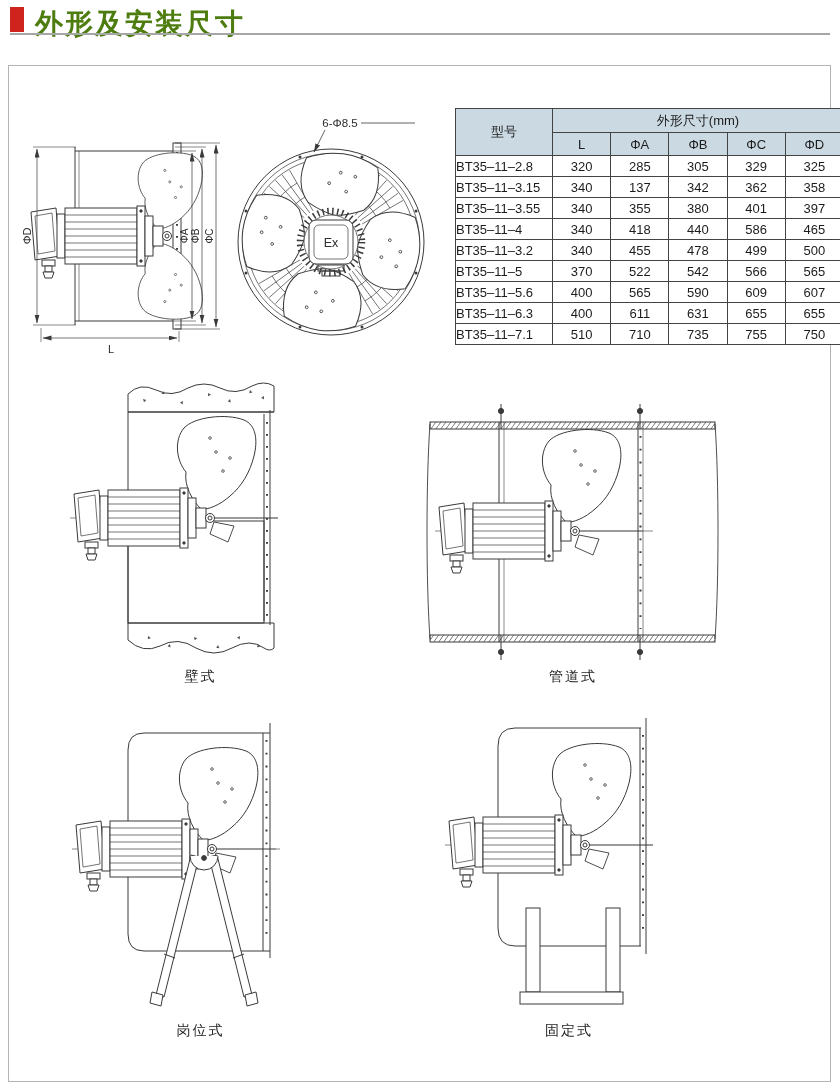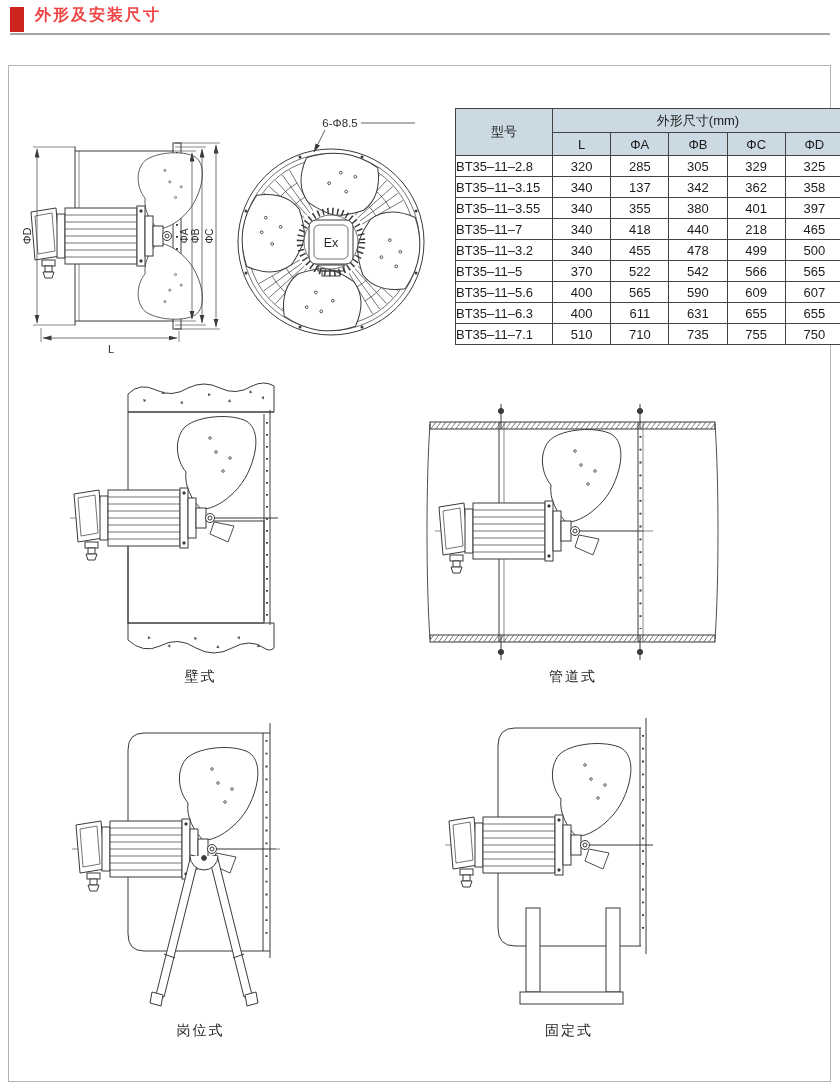--- a/index.html
+++ b/index.html
@@ -1,19 +1,19 @@
 <!DOCTYPE html>
 <html><head>
 <meta charset="utf-8">
 <style>
   html,body{margin:0;padding:0;background:#fff;}
   body{width:840px;height:1092px;position:relative;font-family:"Liberation Sans",sans-serif;color:#222;}
   .page-header{position:absolute;left:0;top:0;width:840px;height:40px;}
   .accent-bar{position:absolute;left:10px;top:7px;width:14px;height:25px;background:#cf241d;}
-  .page-title{position:absolute;left:35px;top:5px;font-size:16px;font-weight:bold;color:#ef4444;letter-spacing:2px;}
+  .page-title{position:absolute;left:35px;top:5px;font-size:28px;font-weight:bold;color:#4d7c0f;letter-spacing:2px;}
   .title-underline{position:absolute;left:10px;top:33px;width:820px;height:2px;background:#a6a6a6;}
   .content-frame{position:absolute;left:8px;top:65px;width:821px;height:1015px;border:1px solid #b3b3b3;background:#fff;}
   .abs{position:absolute;}
   svg{overflow:visible;}
   svg text{font-family:"Liberation Sans",sans-serif;fill:#2e2e2e;}
   
   .dim-table{border-collapse:collapse;table-layout:fixed;width:389px;font-size:13px;color:#1c1c1c;}
   .dim-table th,.dim-table td{border:1px solid #434343;text-align:center;padding:0 2px;overflow:hidden;white-space:nowrap;}
   .dim-table th{background:#cbd9e3;font-weight:normal;height:22px;}
   .dim-table td{height:20px;background:#fff;}
@@ -223,25 +223,25 @@
       </tr>
       <tr>
         <td class="model">BT35–11–3.55</td>
         <td>340</td>
         <td>355</td>
         <td>380</td>
         <td>401</td>
         <td>397</td>
       </tr>
       <tr>
-        <td class="model">BT35–11–7</td>
+        <td class="model">BT35–11–4</td>
         <td>340</td>
         <td>418</td>
         <td>440</td>
-        <td>218</td>
+        <td>586</td>
         <td>465</td>
       </tr>
       <tr>
         <td class="model">BT35–11–3.2</td>
         <td>340</td>
         <td>455</td>
         <td>478</td>
         <td>499</td>
         <td>500</td>
       </tr>

